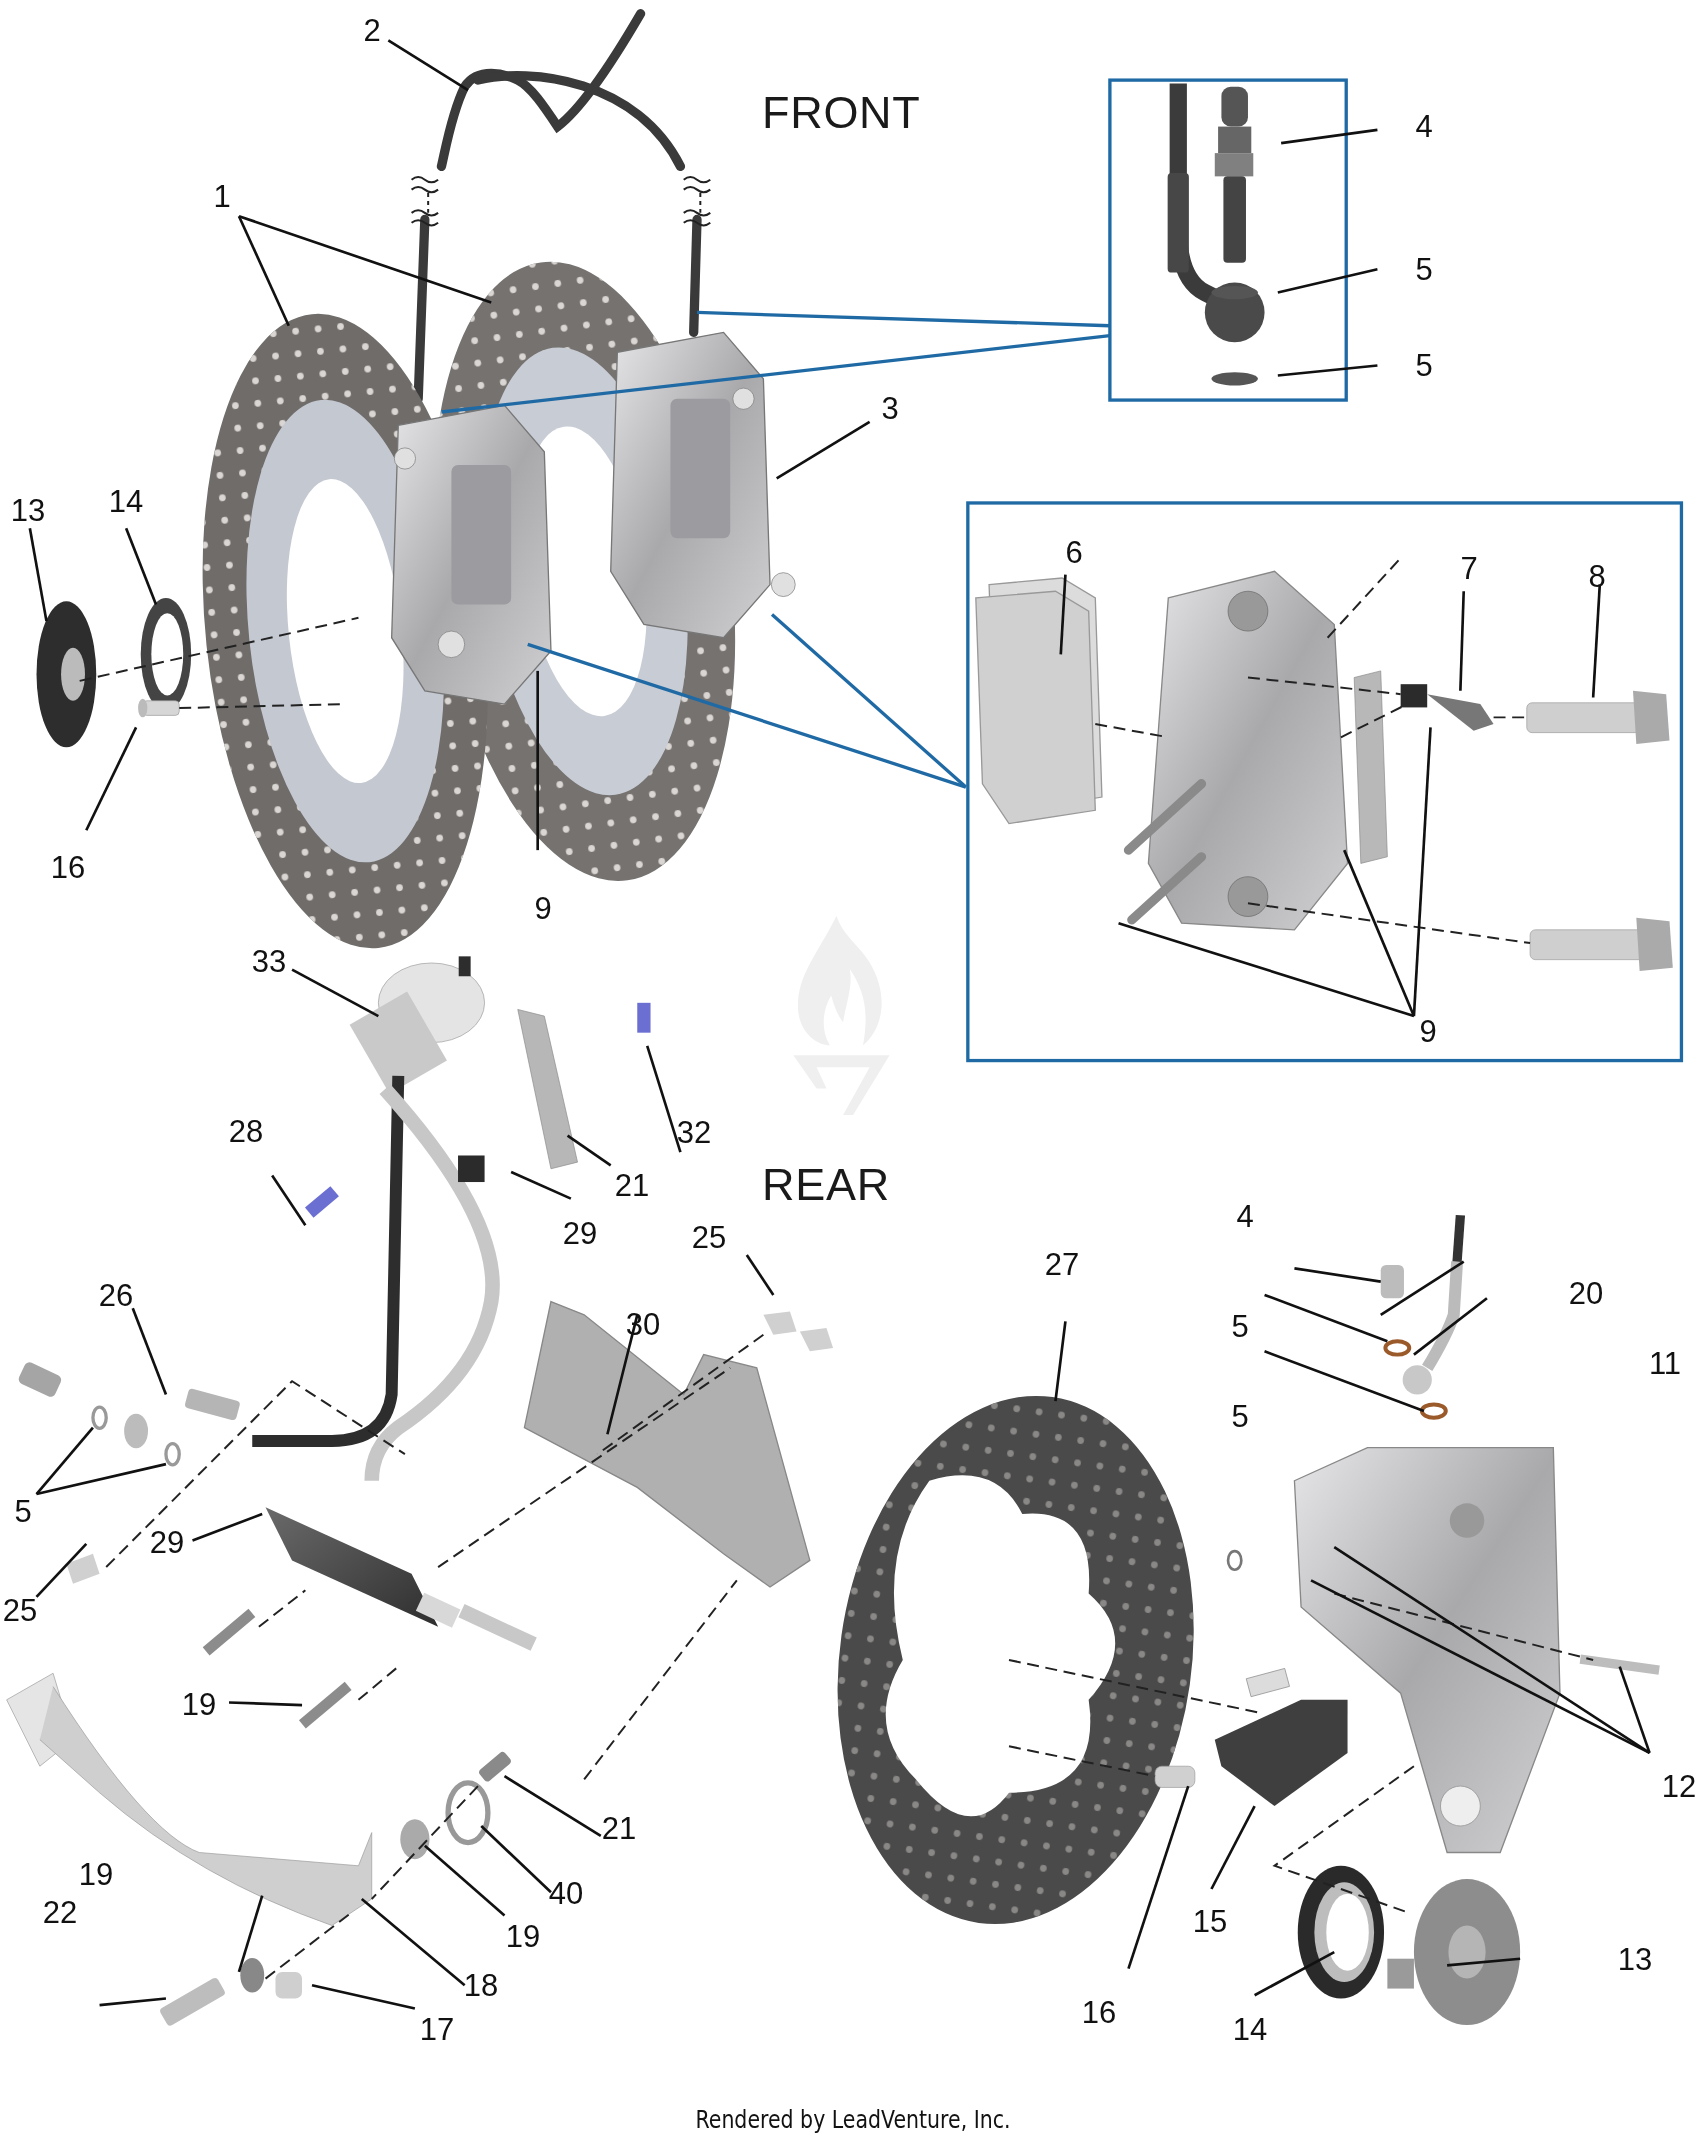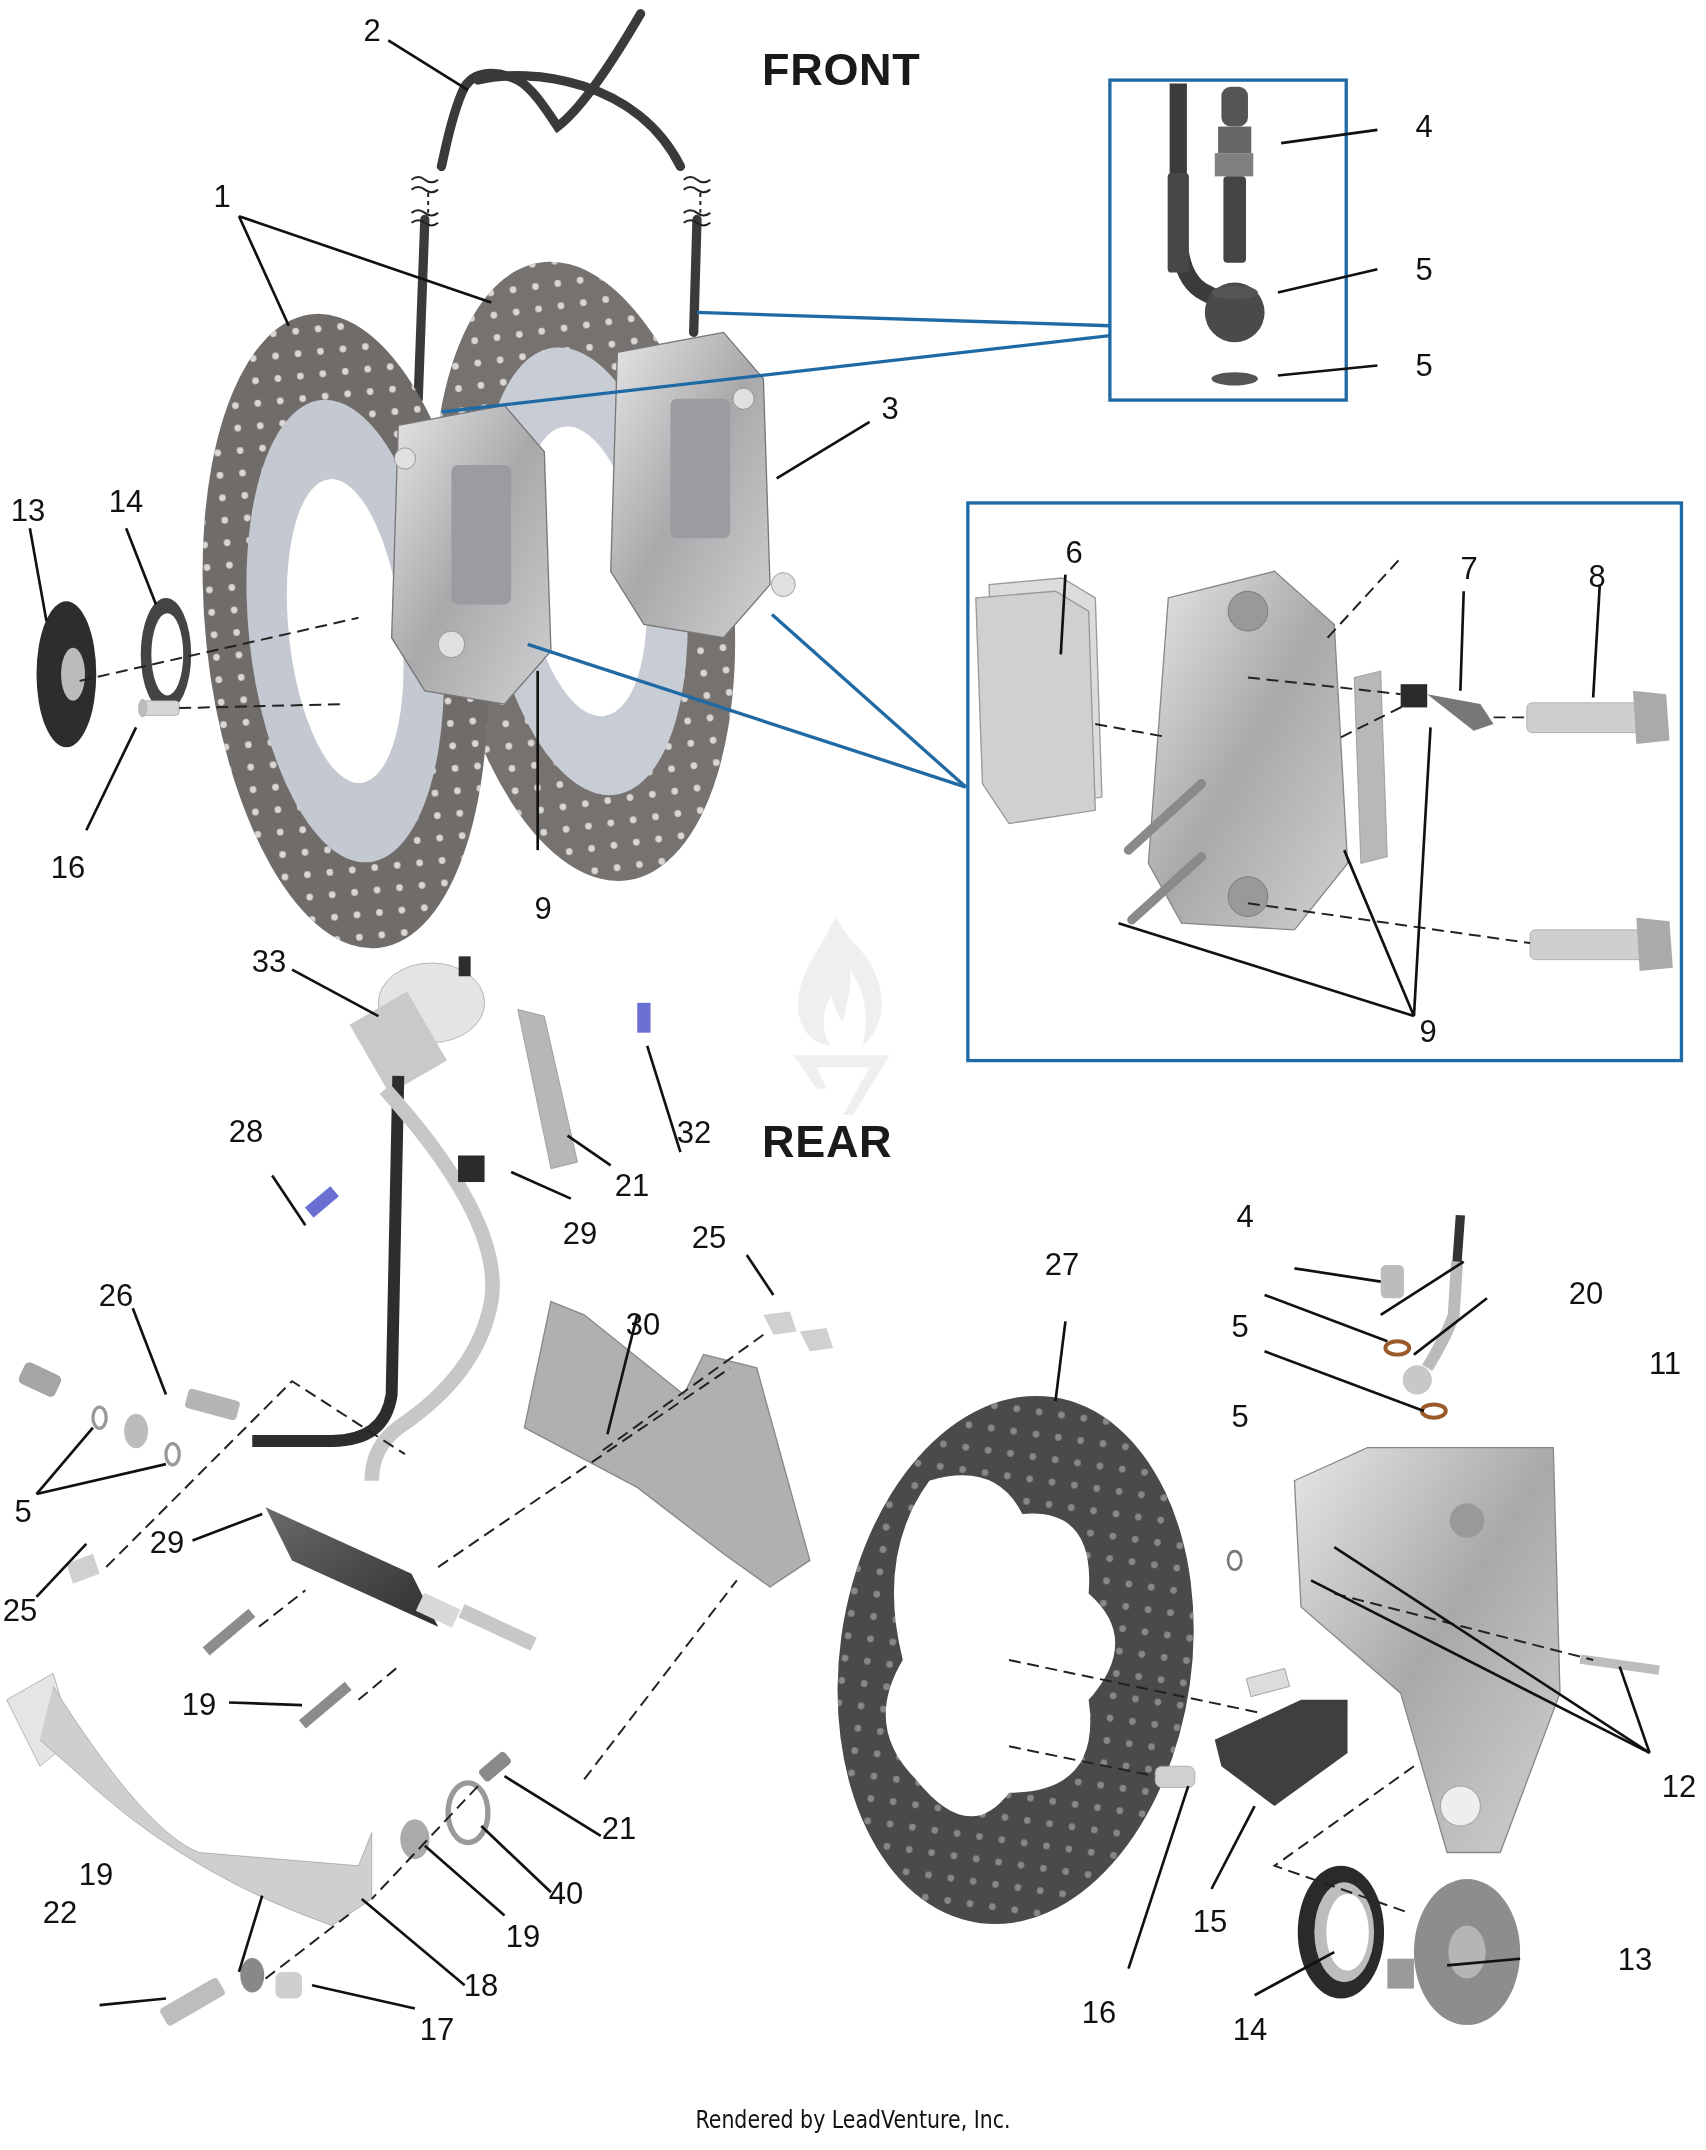--- a/index.html
+++ b/index.html
@@ -1,19 +1,19 @@
 <!DOCTYPE html>
 <html style="font-size:10.6px"><head>
 <meta charset="utf-8">
 <style>
   html, body { margin: 0; padding: 0; background: #ffffff; }
   body { width: 1706px; height: 2151px; position: relative; overflow: hidden;
          font-family: "Liberation Sans", sans-serif; }
   #stage { position: absolute; left: 0; top: 0; width: 1706px; height: 2151px; }
-  .section-title { position: absolute; font-size: 45px; color: #1a1a1a; font-weight: bold; letter-spacing: 0.7px; }
+  .section-title { position: absolute; font-size: 45px; color: #1a1a1a; font-weight: normal; letter-spacing: 0.7px; margin-top: 43px; }
   .callout { position: absolute; font-size: 31px; color: #111; transform: translate(-50%, -50%); line-height: 1; }
   .footer { position: absolute; left: 0; width: 1706px; top: 2105px; text-align: center;
             font-family: "DejaVu Sans", sans-serif; font-size: 25px; color: #111; transform: scaleX(0.82); }
   .watermark { position: absolute; color: #ececec; font-weight: bold; font-size: 61px; letter-spacing: 20px; }
 </style>
 </head>
 <body>
 
 <div id="stage">
 

